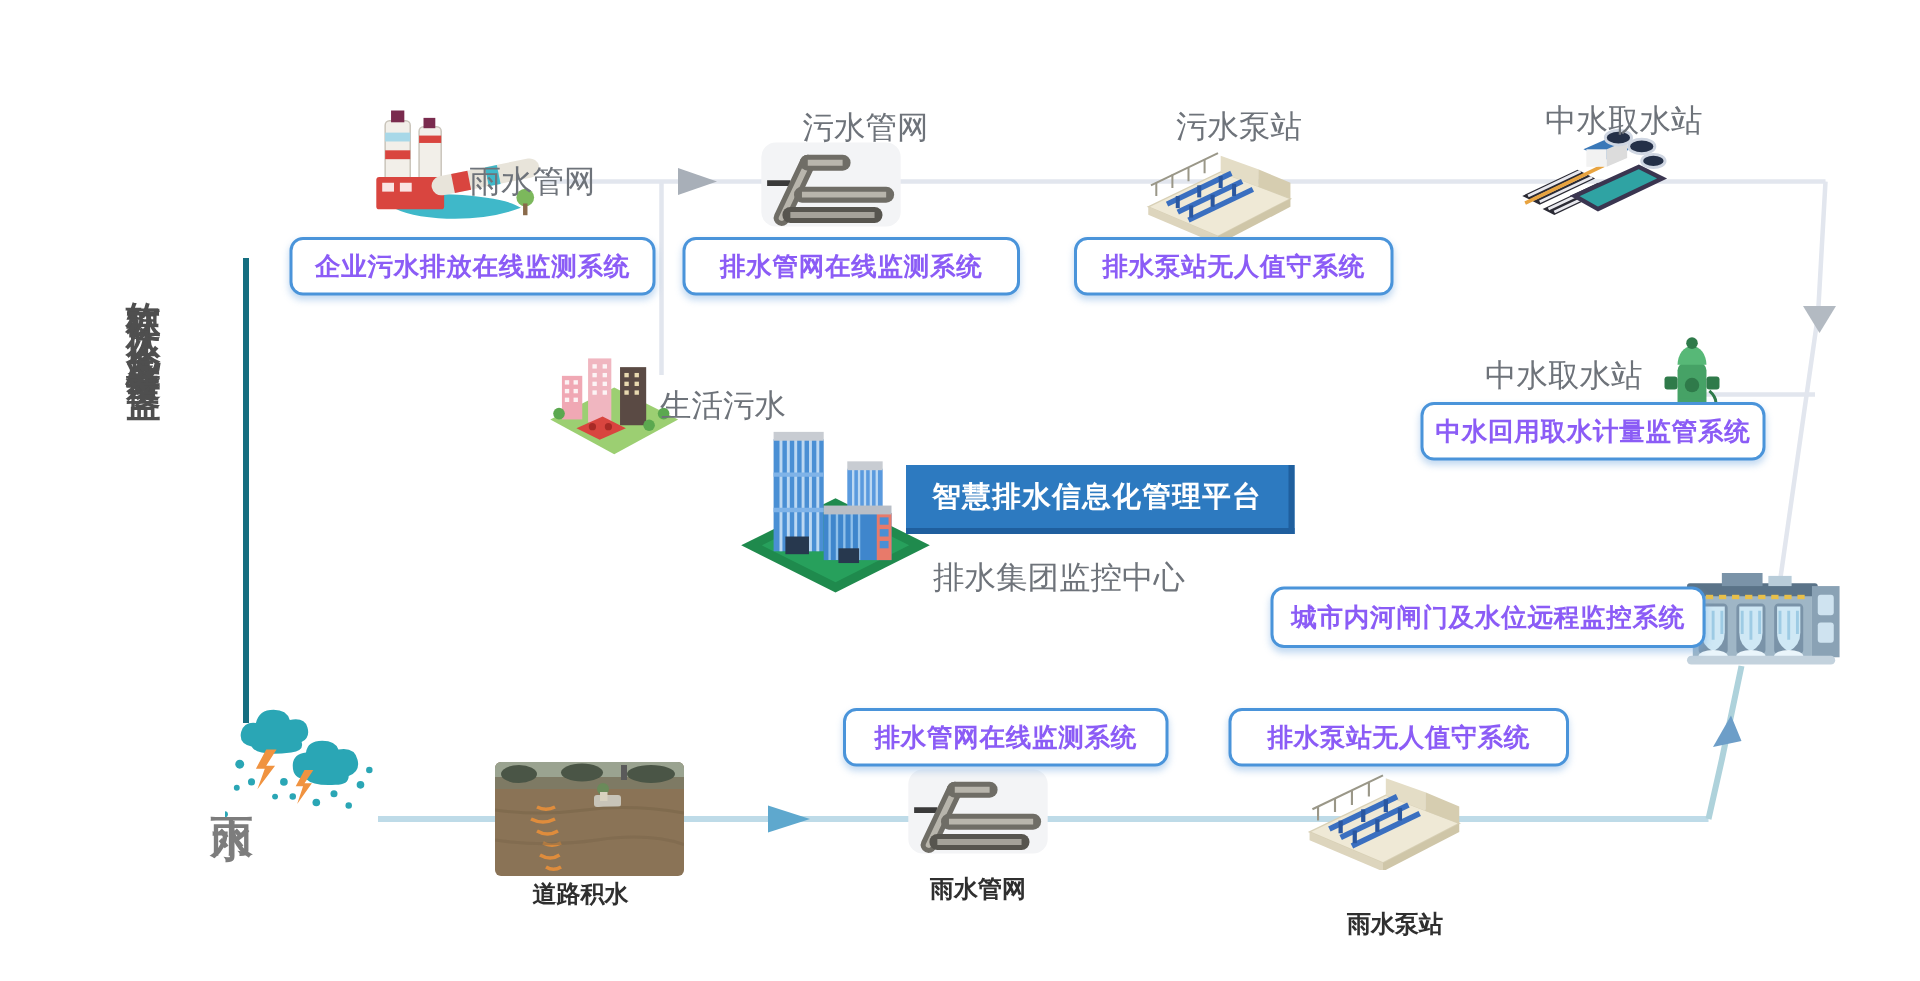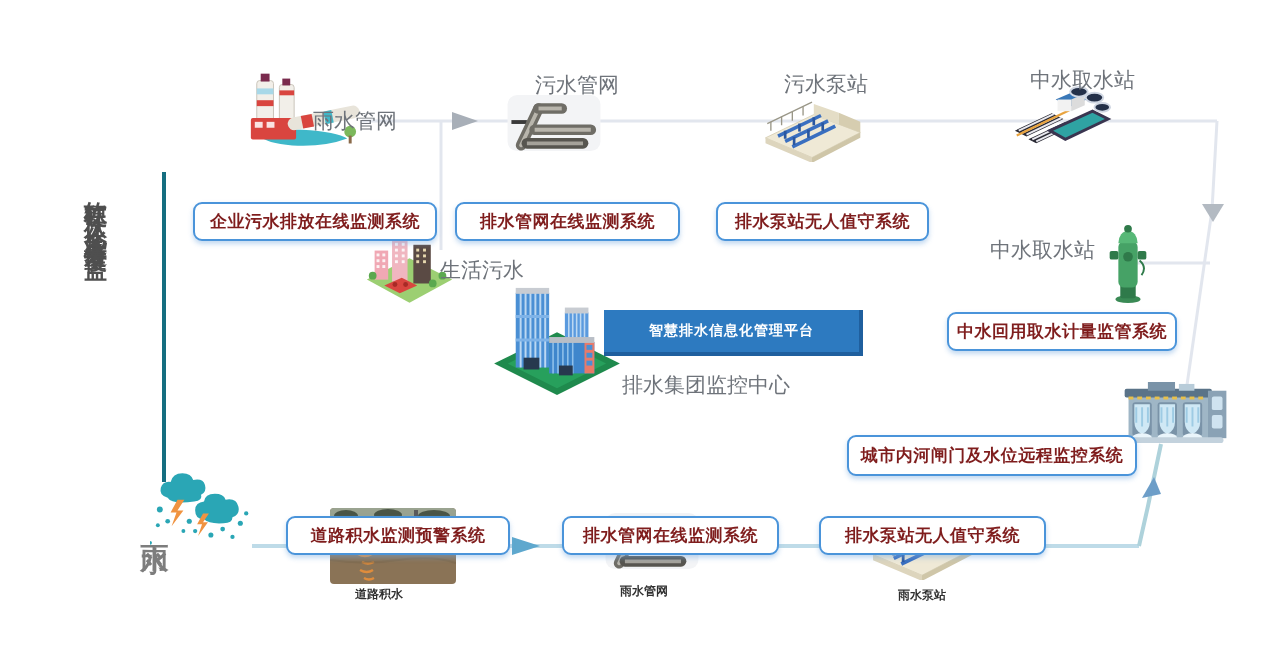--- a/index.html
+++ b/index.html
@@ -3,36 +3,36 @@
 <meta charset="utf-8">
 <style>
   html,body{margin:0;padding:0;background:#ffffff;}
   body{font-family:"Liberation Sans","DejaVu Sans",sans-serif;}
   #canvas{position:relative;width:1280px;height:654px;background:#ffffff;overflow:hidden;}
   #connectors{position:absolute;left:0;top:0;width:1280px;height:654px;z-index:1;pointer-events:none;}
   .icon{position:absolute;z-index:2;}
   .btn{
     position:absolute;z-index:3;display:flex;align-items:center;justify-content:center;
     background:#ffffff;border:2px solid #4a94da;border-radius:9px;
-    color:#7f1d1d;font-weight:bold;font-size:17px;letter-spacing:.5px;
-    box-shadow:0 3px 5px rgba(120,170,225,.45);cursor:pointer;white-space:nowrap;margin-top:44px;
+    color:#8b5cf6;font-weight:bold;font-size:17px;letter-spacing:.5px;
+    box-shadow:0 3px 5px rgba(120,170,225,.45);cursor:pointer;white-space:nowrap;
   }
   .lbl{position:absolute;z-index:3;color:#6e737a;font-size:21px;white-space:nowrap;}
-  .lbl-dark{position:absolute;z-index:3;color:#2f2f2f;font-size:12px;font-weight:bold;white-space:nowrap;}
+  .lbl-dark{position:absolute;z-index:3;color:#2f2f2f;font-size:16px;font-weight:bold;white-space:nowrap;}
   #sidebar-text{
     position:absolute;left:84px;top:182px;z-index:3;
     writing-mode:vertical-rl;text-orientation:upright;
     font-size:23px;font-weight:bold;color:#4f4f4f;letter-spacing:5px;line-height:1;
   }
   #sidebar-line{position:absolute;left:162px;top:172px;width:4px;height:310px;background:#156e80;z-index:3;}
   #platform-banner{
     position:absolute;left:604px;top:310px;width:255px;height:42px;z-index:3;
     background:#2d7ac0;border-right:4px solid #1f5f9e;border-bottom:4px solid #1f5f9e;
     display:flex;align-items:center;justify-content:center;
-    color:#ffffff;font-size:14px;font-weight:bold;letter-spacing:1px;cursor:pointer;
+    color:#ffffff;font-size:19px;font-weight:bold;letter-spacing:1px;cursor:pointer;
   }
   #rain-source-label{
     position:absolute;left:140px;top:522px;z-index:3;
     writing-mode:vertical-rl;text-orientation:upright;
     font-size:28px;font-weight:bold;color:#7d7d7d;line-height:1;letter-spacing:2px;
   }
   #flood-photo{position:absolute;left:330px;top:508px;width:126px;height:76px;z-index:2;border-radius:4px;overflow:hidden;}
 </style>
 </head>
 <body>
@@ -271,21 +271,20 @@
       <circle cx="62" cy="70" r="2.6"></circle>
         <circle cx="74" cy="64" r="2.4"></circle>
         <circle cx="84" cy="72" r="2.2"></circle>
       <circle cx="92" cy="58" r="2.6"></circle>
         <circle cx="98" cy="48" r="2.2"></circle>
         <circle cx="70,76" cy="78" r="2"></circle>
     </g>
   </svg>
   <div id="rain-source-label">雨水</div>
 
-  <div class="btn" style="left:286px;top:472px;width:220px;height:35px">道路积水监测预警系统</div>
   <div class="btn" style="left:562px;top:472px;width:213px;height:35px">排水管网在线监测系统</div>
   <div class="btn" style="left:819px;top:472px;width:223px;height:35px">排水泵站无人值守系统</div>
 
   <div id="flood-photo">
     <svg width="126" height="76" viewBox="0 0 126 76">
       <rect width="126" height="76" fill="#8a7356"></rect>
       <rect width="126" height="14" fill="#9aa390"></rect>
       <rect y="10" width="126" height="8" fill="#7e7a64"></rect>
       <g fill="#4a5546">
           <ellipse cx="16" cy="8" rx="12" ry="6"></ellipse>
@@ -341,15 +340,15 @@
       <path d="M30,50 v9"></path>
         <path d="M46,42 v9"></path>
         <path d="M62,35 v9"></path>
       <path d="M40,57 v9"></path>
         <path d="M56,49 v9"></path>
         <path d="M72,41 v9"></path>
     </g>
     <path d="M10,42 L60,18" stroke="#9a9788" stroke-width="1.5"></path>
     <path d="M14,40 v10 M26,34 v10 M38,29 v10 M50,23 v10" stroke="#9a9788" stroke-width="1.5"></path>
   </svg>
-  <div class="lbl-dark" style="left:898px;top:587px">雨水泵站</div>
+  <div class="lbl-dark" style="left:898px;top:606px">雨水泵站</div>
 
 </div>
 
 </body></html>

